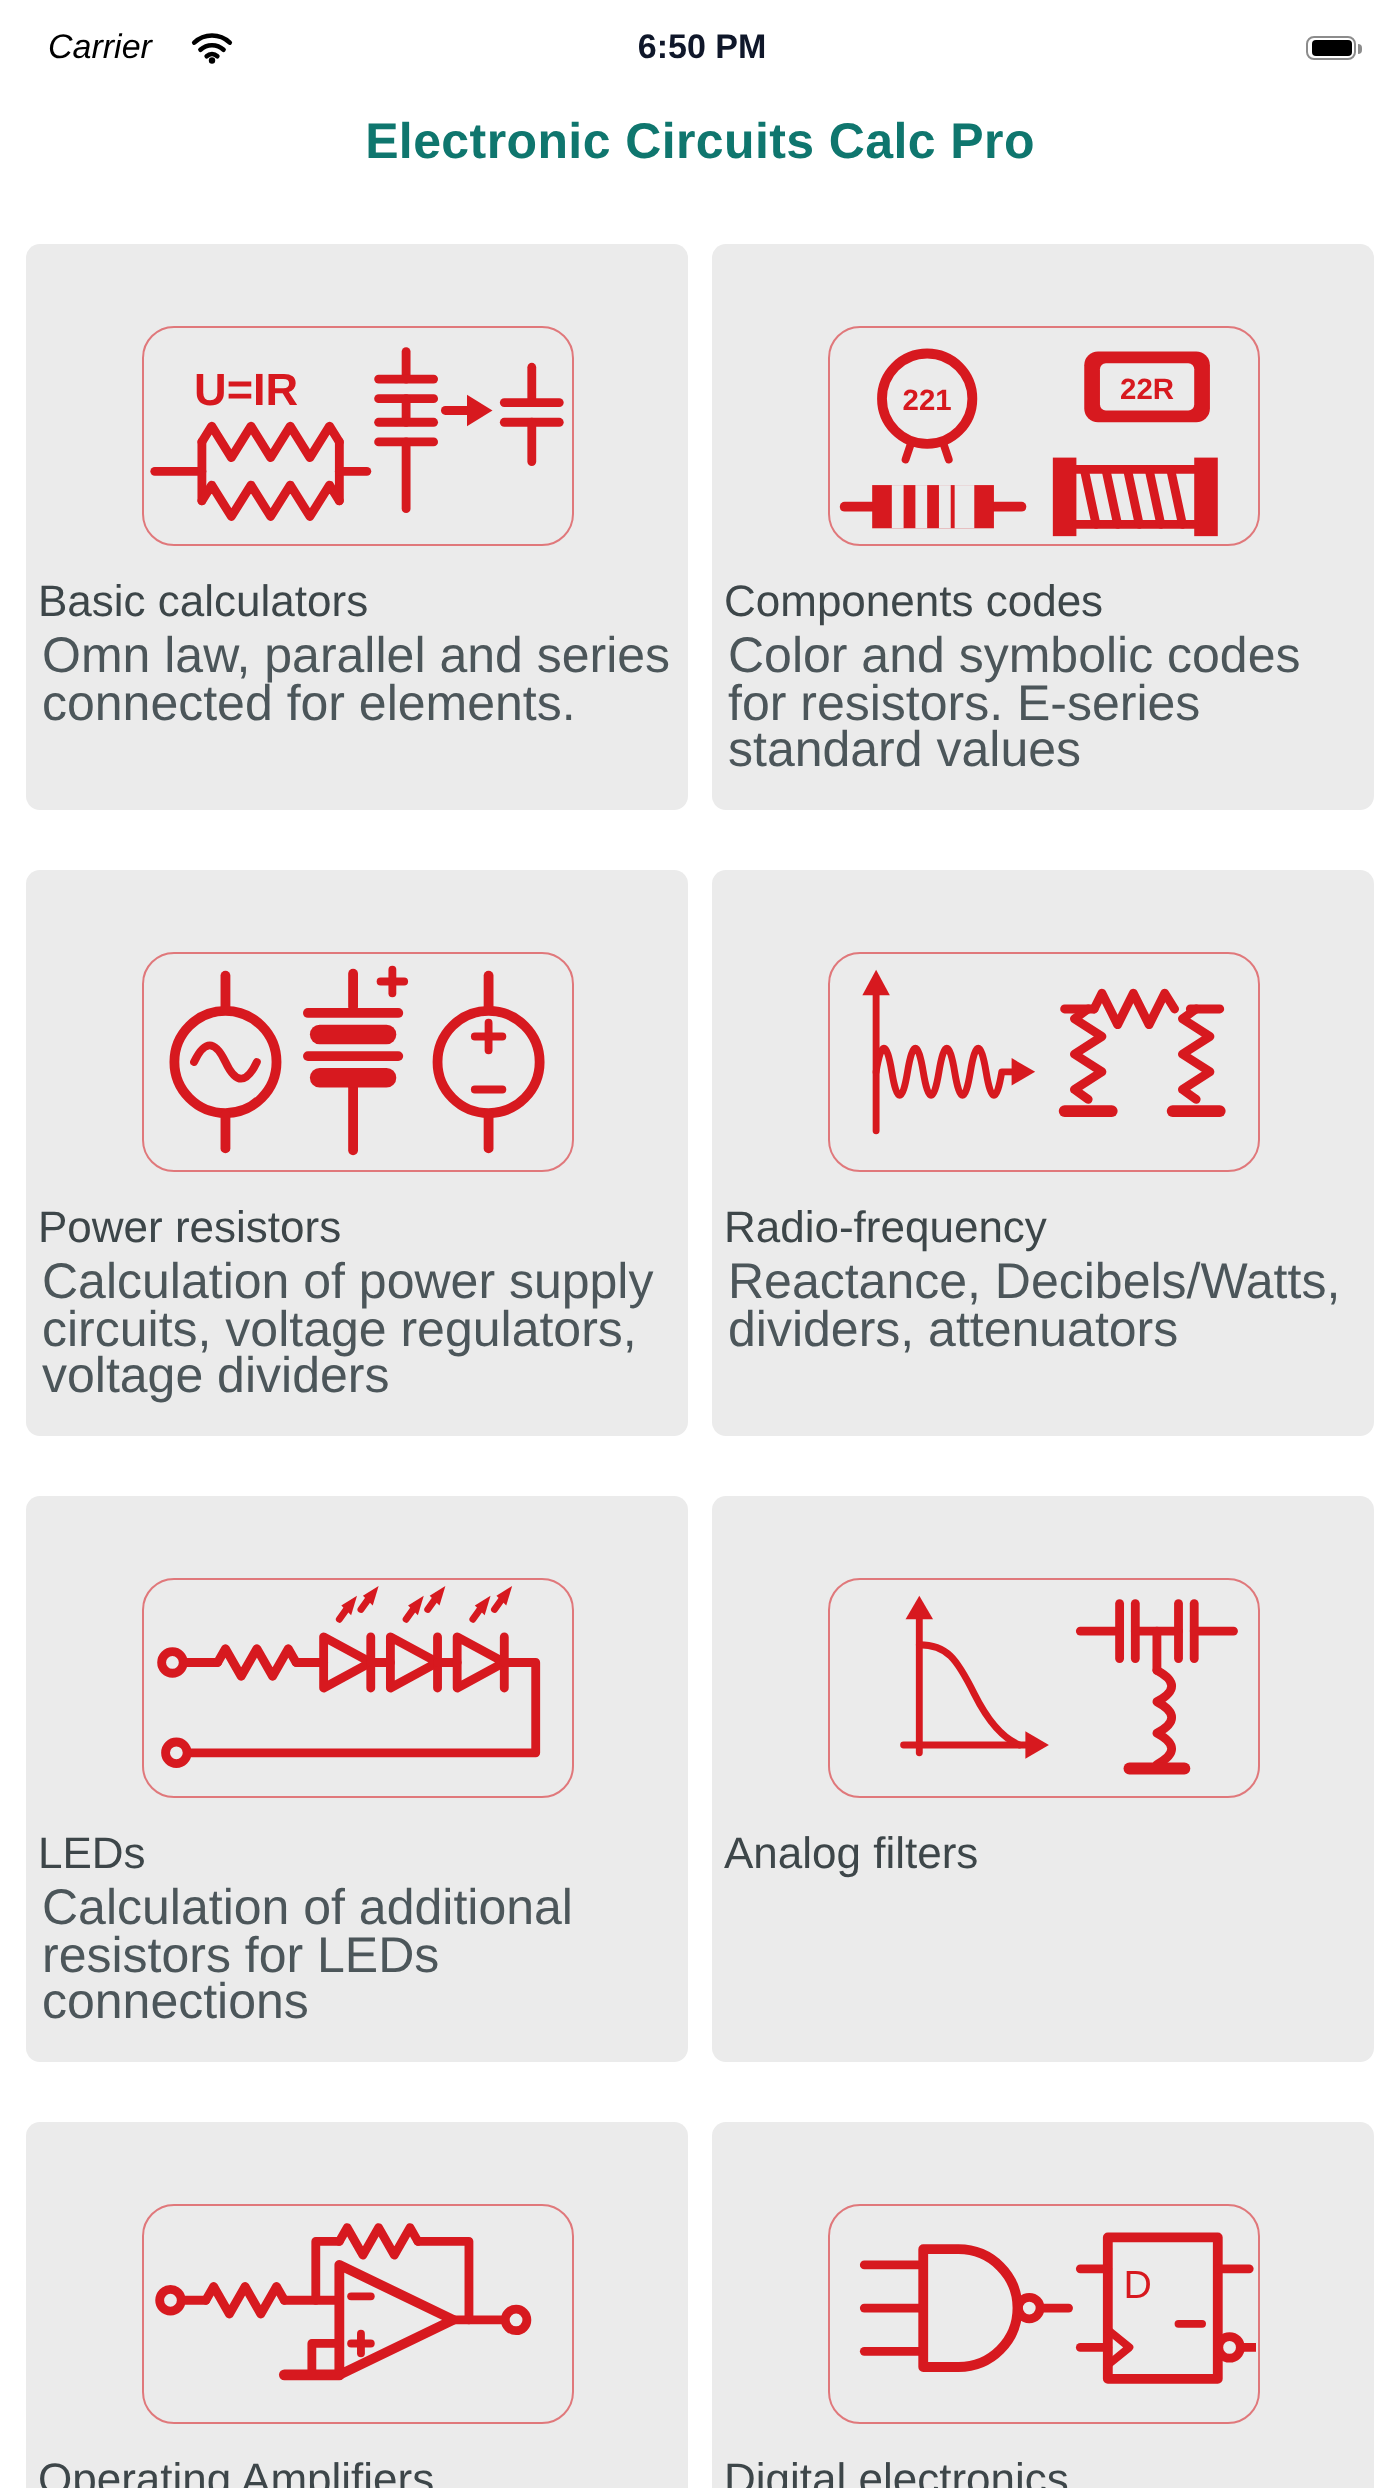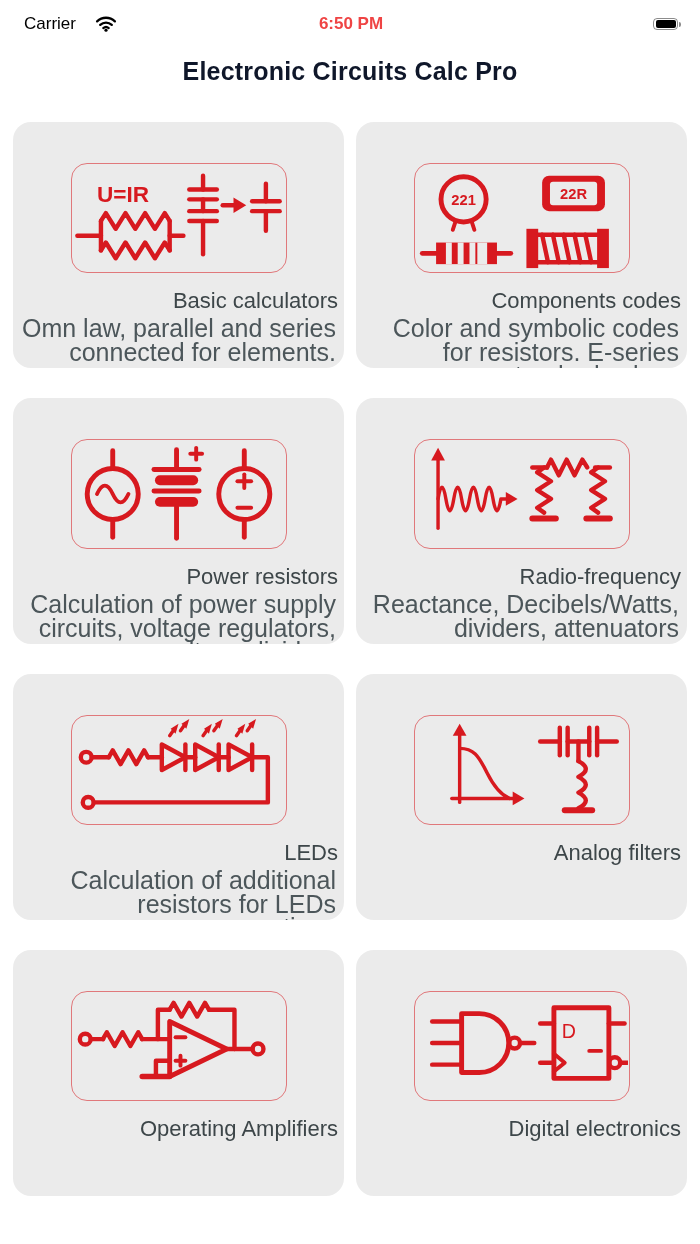--- a/index.html
+++ b/index.html
@@ -13,40 +13,40 @@
   body{
     width:700px;height:1244px;overflow:hidden;background:#ffffff;
     font-family:"Liberation Sans","DejaVu Sans",sans-serif;
     -webkit-font-smoothing:antialiased;
   }
   
   .status-bar{
     height:40px;display:flex;align-items:center;
     padding:8px 22px 0 24px;
   }
-  .sb-left,.sb-right{flex:1;display:flex;align-items:center;gap:19px;}
+  .sb-left,.sb-right{flex:1;display:flex;align-items:center;gap:19px;font-style:italic;}
   .sb-right{justify-content:flex-end;}
-  .sb-center{flex:1;text-align:center;font-size:17px;font-weight:700;color:#ef4444;}
+  .sb-center{flex:1;text-align:center;font-size:17px;font-weight:700;color:#0f172a;}
   .carrier{font-size:17px;color:#000;}
   .battery{width:25px;height:12.5px;border:1px solid rgba(0,0,0,.45);border-radius:4px;position:relative;}
   .battery .fill{position:absolute;top:1.5px;left:1.5px;right:1.5px;bottom:1.5px;background:#000;border-radius:2px;}
   .battery .nub{position:absolute;right:-4px;top:3.5px;width:2.5px;height:5px;background:rgba(0,0,0,.45);border-radius:0 2px 2px 0;}
   
   .app-title{
     margin:0;padding-top:17px;text-align:center;
-    font-size:25px;font-weight:700;color:#0f172a;letter-spacing:.2px;
+    font-size:25px;font-weight:700;color:#0f766e;letter-spacing:.2px;
   }
   
   .grid{
     margin:36px 13px 0;display:grid;
     grid-template-columns:1fr 1fr;column-gap:12px;row-gap:30px;
   }
   .card{
-    background:var(--card-bg);border-radius:18px;height:246px;
-    text-align:right;overflow:hidden;cursor:pointer;
+    background:var(--card-bg);border-radius:7px;height:283px;
+    text-align:left;overflow:hidden;cursor:pointer;
   }
   .icon-box{
     width:216px;height:110px;margin:41px auto 0;
     border:1.5px solid rgba(215,25,31,.55);border-radius:16px;
     display:flex;align-items:center;justify-content:center;
   }
   .icon-box svg{display:block;}
   .card-title{
     margin:15px 6px 0;font-size:22px;font-weight:400;color:var(--title-col);
   }

